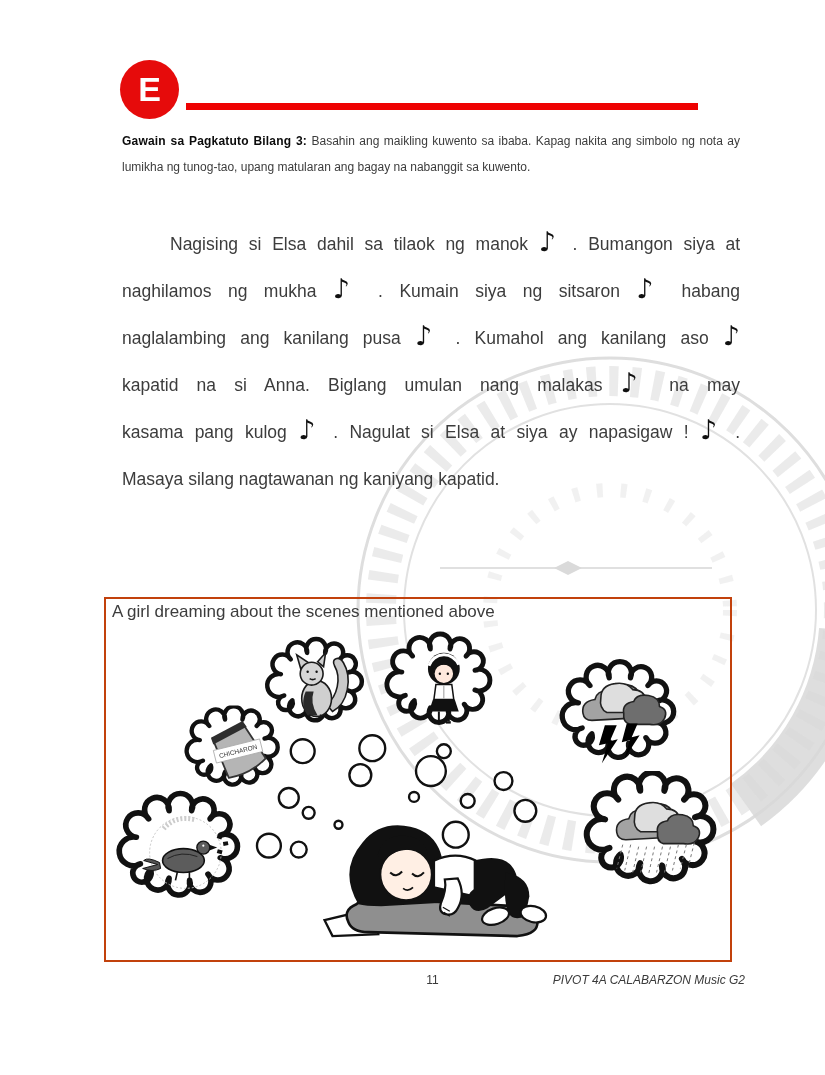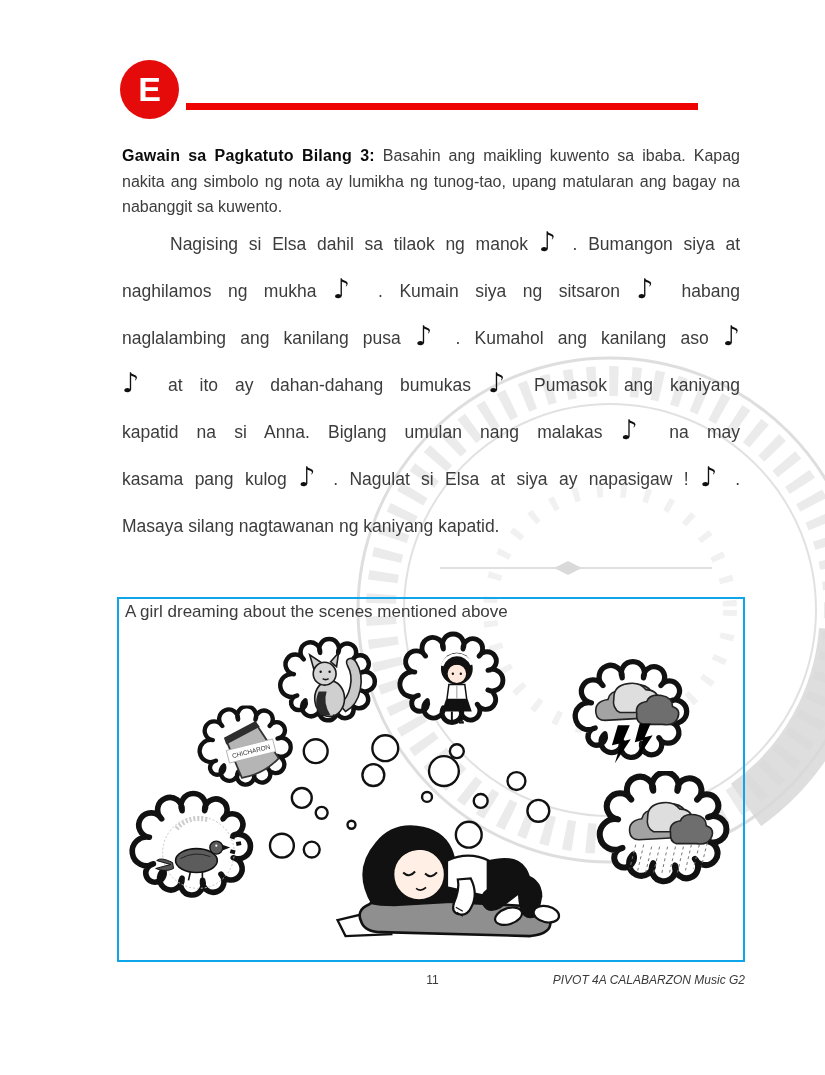--- a/index.html
+++ b/index.html
@@ -11,38 +11,38 @@
   .watermark{position:absolute;left:340px;top:330px;z-index:0;pointer-events:none;opacity:.8;}
   
   .badge{
     position:absolute;left:120px;top:60px;width:59px;height:59px;border-radius:50%;
     background:#e60b0b;color:#ffffff;display:flex;align-items:center;justify-content:center;
     font-size:34px;font-weight:bold;z-index:1;
   }
   .rule{position:absolute;left:186px;top:103px;width:512px;height:7px;background:#ee0202;z-index:1;}
   
   .instructions{
-    position:absolute;left:122px;top:143px;width:618px;z-index:1;
-    font-size:16px;line-height:25.5px;text-align:justify;color:#3c3c3c;
+    position:absolute;left:122px;top:129px;width:618px;z-index:1;
+    font-size:12px;line-height:25.5px;text-align:justify;color:#3c3c3c;
   }
   .instructions b{color:#0b0b0b;letter-spacing:.2px;}
   
   .story{position:absolute;left:122px;top:229px;width:618px;z-index:1;font-size:17.5px;color:#3c3c3c;}
   .story-line{height:30px;line-height:30px;margin-bottom:17px;white-space:normal;}
   .story-line.just{text-align:justify;text-align-last:justify;}
   .story-line.indent{text-indent:48px;}
   .story-line:last-child{margin-bottom:0;text-align:center;text-align-last:left;}
   .music-note{
     font-family:"DejaVu Sans",sans-serif;font-size:27px;line-height:0;
     vertical-align:-1px;color:#101010;
   }
   
   .figure{
-    position:absolute;left:117px;top:597px;width:628px;height:365px;z-index:1;
-    border:2px solid #0ea5e9;box-sizing:border-box;background:transparent;
+    position:absolute;left:104px;top:597px;width:628px;height:365px;z-index:1;
+    border:2px solid #c2410c;box-sizing:border-box;background:transparent;
   }
   .figure-caption{padding:3px 6px 0 6px;font-size:17px;color:#3c3c3c;}
   .figure svg.scene{display:block;margin-top:0px;}
   
   .footer{position:absolute;left:120px;top:973px;width:625px;height:24px;z-index:1;font-size:12px;color:#3a3a3a;}
   .footer .pagenum{position:absolute;left:0;right:0;text-align:center;}
   .footer .source{position:absolute;right:0;font-style:italic;}
 </style>
 </head>
 <body>
@@ -63,21 +63,20 @@
     <span>E</span>
   </div>
   <div class="rule"></div>
 
   <div class="instructions"><b>Gawain sa Pagkatuto Bilang 3:</b><span> Basahin ang maikling kuwento sa ibaba. Kapag nakita ang simbolo ng nota ay lumikha ng tunog-tao, upang matularan ang bagay na nabanggit sa kuwento.</span></div>
 
   <div class="story">
       <div class="story-line just indent">Nagising si Elsa dahil sa tilaok ng manok <span class="music-note">♪</span> . Bumangon siya at</div>
       <div class="story-line just">naghilamos ng mukha <span class="music-note">♪</span> . Kumain siya ng sitsaron <span class="music-note">♪</span> habang</div>
       <div class="story-line just">naglalambing ang kanilang pusa <span class="music-note">♪</span> . Kumahol ang kanilang aso <span class="music-note">♪</span></div>
-      <div class="story-line just"><span class="music-note">♪</span> at ito ay dahan-dahang bumukas <span class="music-note">♪</span> Pumasok ang kaniyang</div>
       <div class="story-line just">kapatid na si Anna. Biglang umulan nang malakas <span class="music-note">♪</span> na may</div>
       <div class="story-line just">kasama pang kulog <span class="music-note">♪</span> . Nagulat si Elsa at siya ay napasigaw ! <span class="music-note">♪</span> .</div>
       <div class="story-line">Masaya silang nagtawanan ng kaniyang kapatid.</div>
     </div>
 
   <div class="figure">
     <div class="figure-caption">A girl dreaming about the scenes mentioned above</div>
 
     <svg class="scene" width="624" height="328" viewBox="0 0 624 330">
       <defs>

